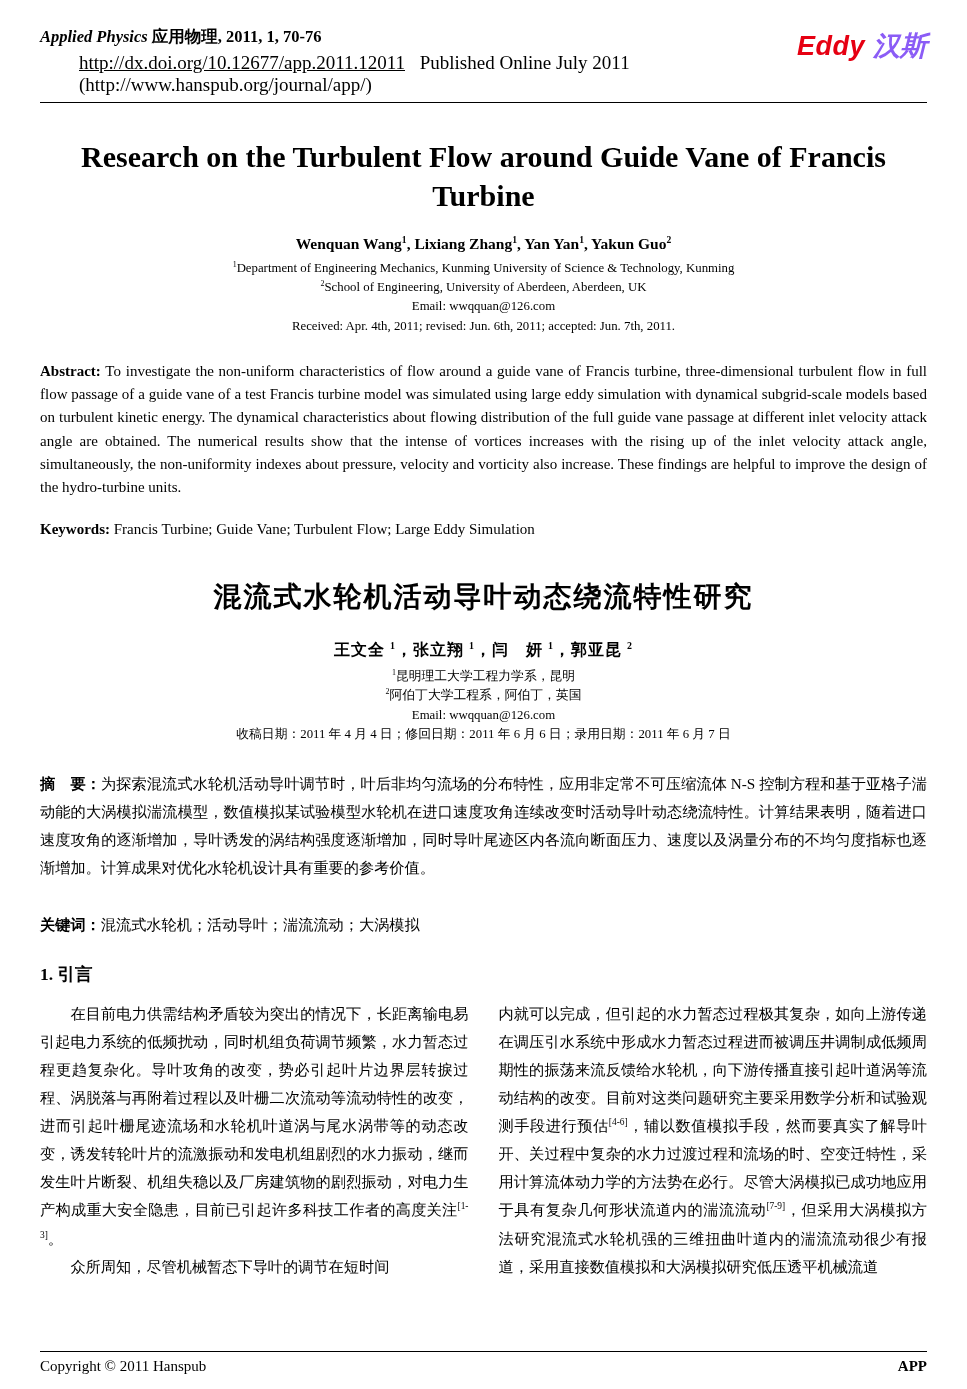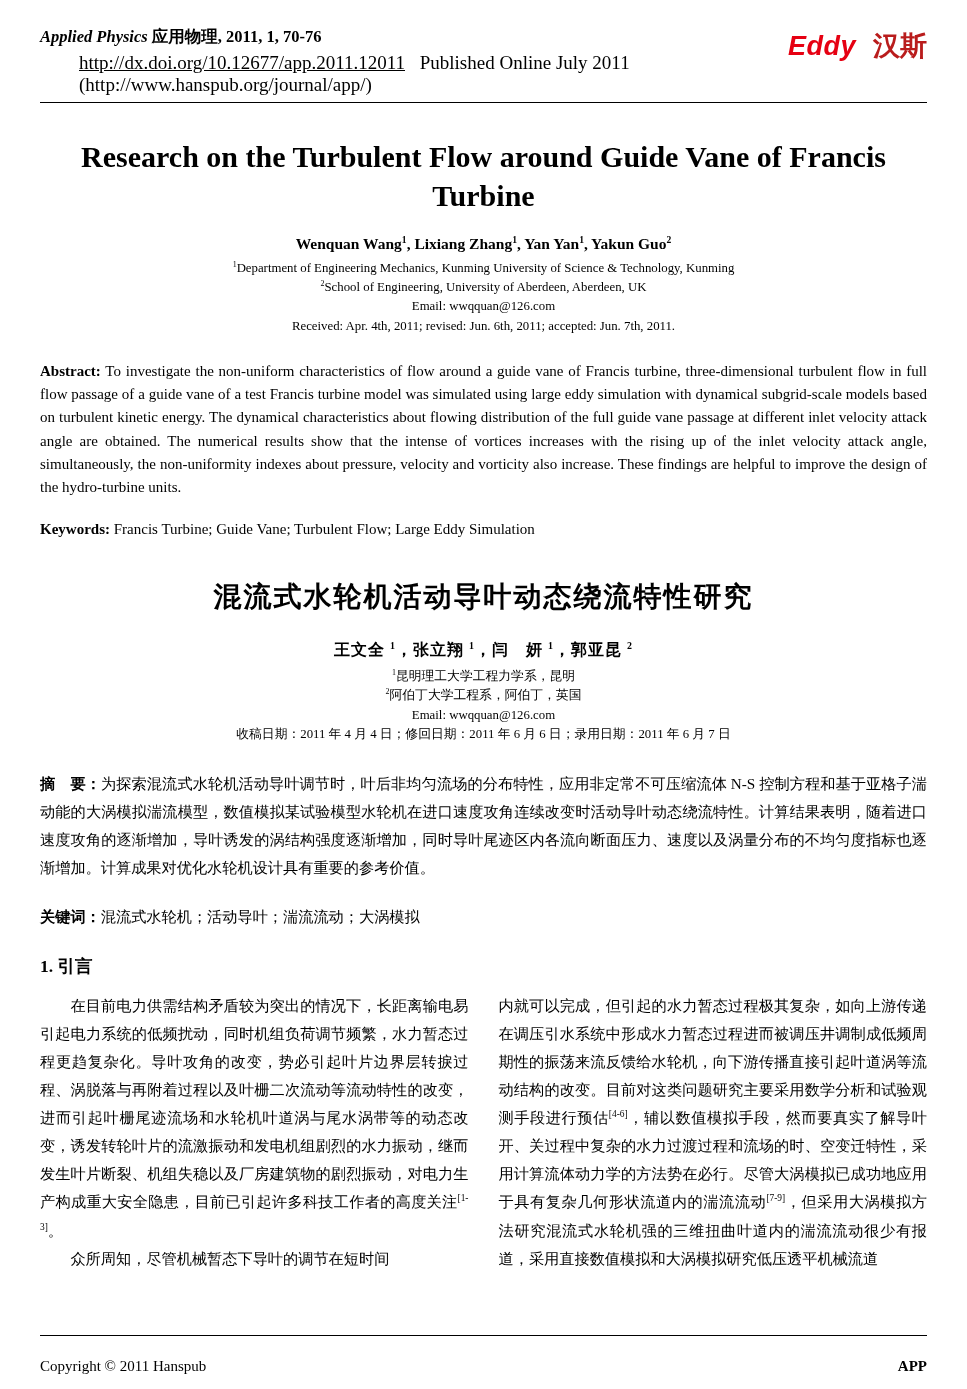--- a/index.html
+++ b/index.html
@@ -15,21 +15,21 @@
   
   .header { display: flex; justify-content: space-between; align-items: flex-start; }
   .header-left { font-size: 16px; }
   .journal-line { font-weight: bold; font-size: 16.5px; }
   .journal-name { font-style: italic; }
   .doi-line { font-size: 19px; margin-top: 4px; margin-left: 39px; }
   .doi-link { color: #000; text-decoration: underline; cursor: pointer; }
   .published-info { margin-left: 10px; }
   .hans-logo { font-family: "Liberation Sans", sans-serif; font-size: 27px; font-weight: bold; margin-top: 2px; white-space: nowrap; }
   .logo-hans { color: #e60012; font-style: italic; letter-spacing: 0.5px; }
-  .logo-cn { color: #b91c1c; margin-left: 17px; }
+  .logo-cn { color: #8b5cf6; margin-left: 8px; font-style: italic; }
   .header-divider { border: none; border-top: 1.5px solid #000; margin-top: 6px; }
 
   
   .title-en {
     margin: 34px auto 0 auto; max-width: 820px;
     text-align: center; font-size: 30px; font-weight: bold; line-height: 1.3;
   }
   .authors-en { text-align: center; font-weight: bold; font-size: 15.5px; margin-top: 20px; }
   .affil-block { text-align: center; font-size: 12.8px; margin-top: 6px; line-height: 1.5; }
   .affil-line { display: block; }
@@ -37,34 +37,34 @@
 
   
   .abstract { margin-top: 24px; font-size: 15px; line-height: 1.55; text-align: justify; }
   .label-bold { font-weight: bold; }
   .keywords { margin-top: 22px; font-size: 15px; }
 
   
   .title-cn { text-align: center; font-size: 28px; font-weight: bold; margin-top: 40px; letter-spacing: 2px; }
   .authors-cn { text-align: center; font-weight: bold; font-size: 16px; margin-top: 24px; letter-spacing: 1px; }
   .abstract-cn { margin-top: 26px; font-size: 15.2px; line-height: 1.85; text-align: justify; }
-  .keywords-cn { margin-top: 24px; font-size: 15.2px; }
+  .keywords-cn { margin-top: 32px; font-size: 15.2px; }
 
   
   .section-heading { margin-top: 26px; font-size: 17.5px; font-weight: bold; font-family: Liberation Serif, serif; }
   .columns { display: flex; gap: 30px; margin-top: 14px; }
   .column { flex: 1 1 0; font-size: 15.2px; line-height: 1.85; text-align: justify; }
   .para { margin: 0; }
   .para.indent { text-indent: 2em; }
   .para + .para { margin-top: 0; }
 
   
   .footer {
     position: absolute; left: 40px; right: 40px; bottom: 14px;
-    border-top: 1.5px solid #000; padding-top: 22px;
+    border-top: 1.5px solid #000; padding-top: 6px;
     display: flex; justify-content: space-between; align-items: baseline;
     font-size: 15px;
   }
   .journal-abbr { font-weight: bold; }
 </style>
 </head>
 <body>
 
 <div class="page">
 

